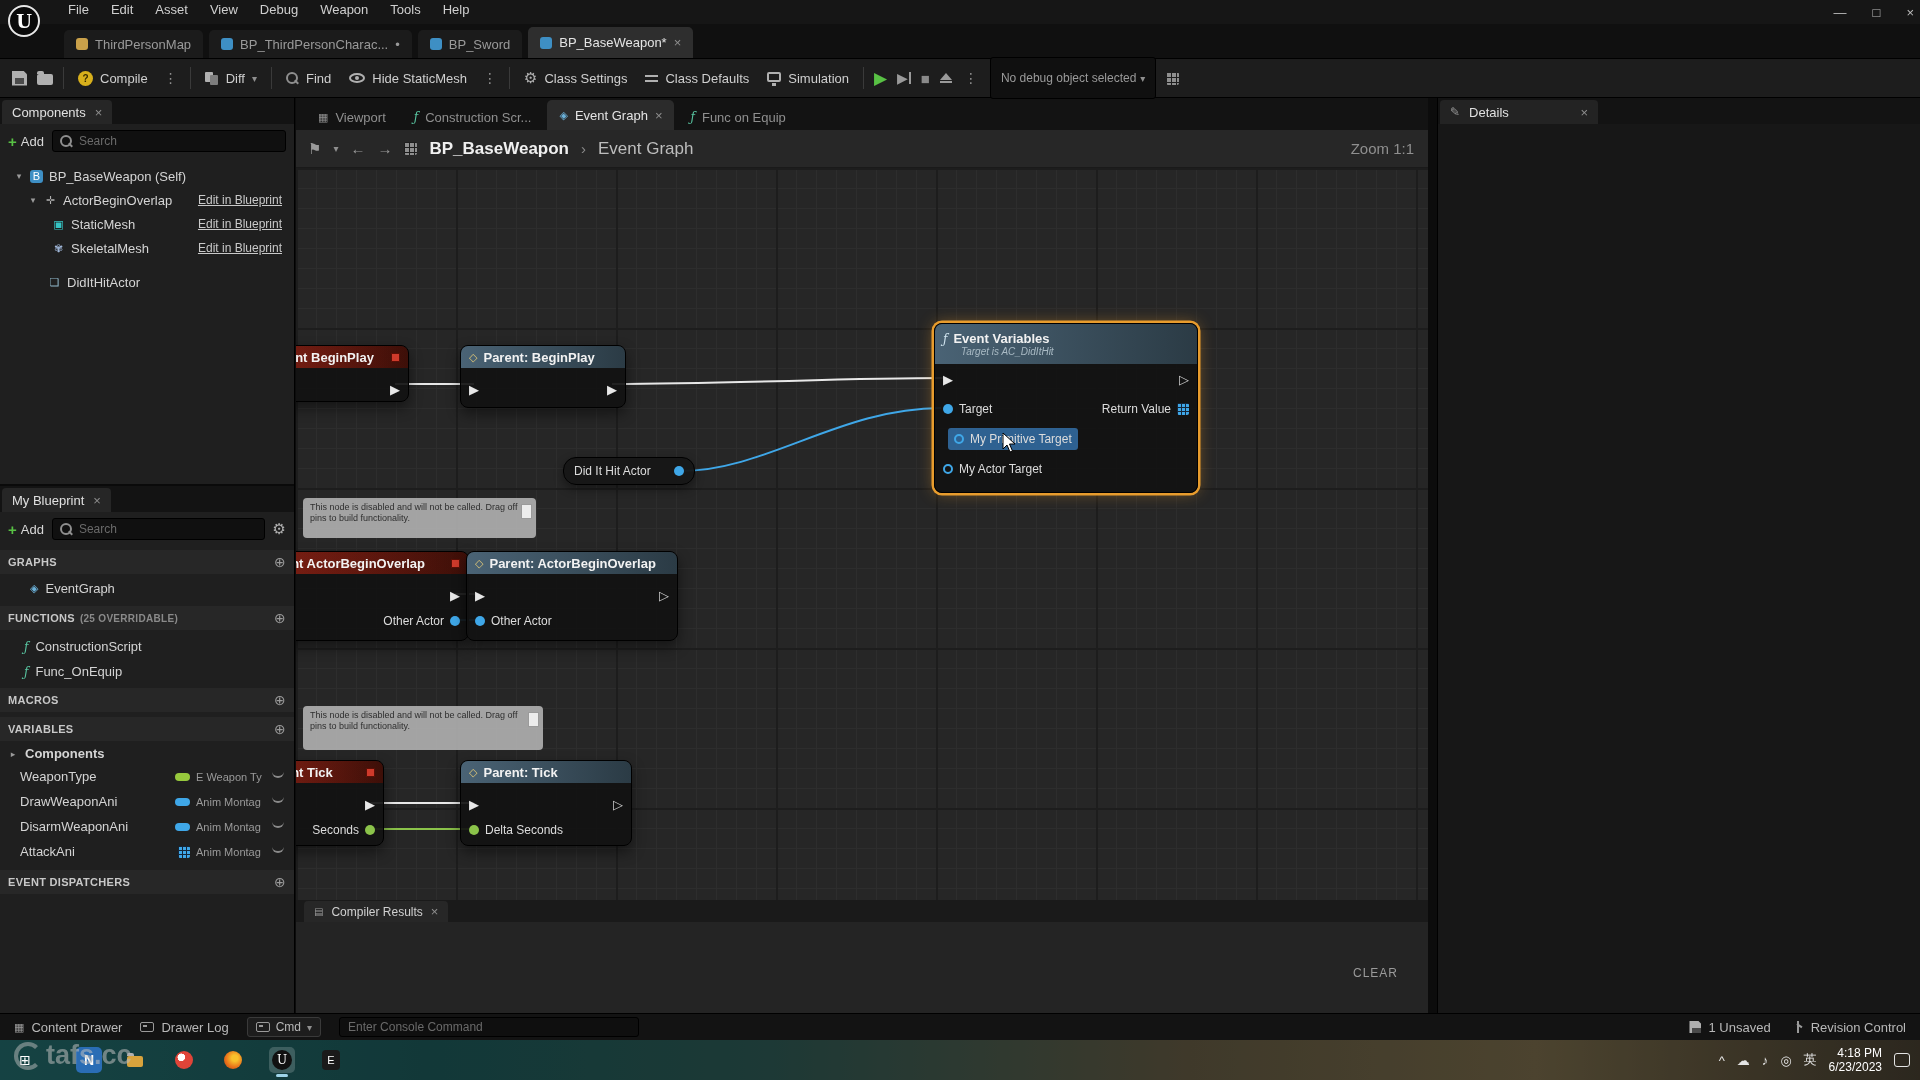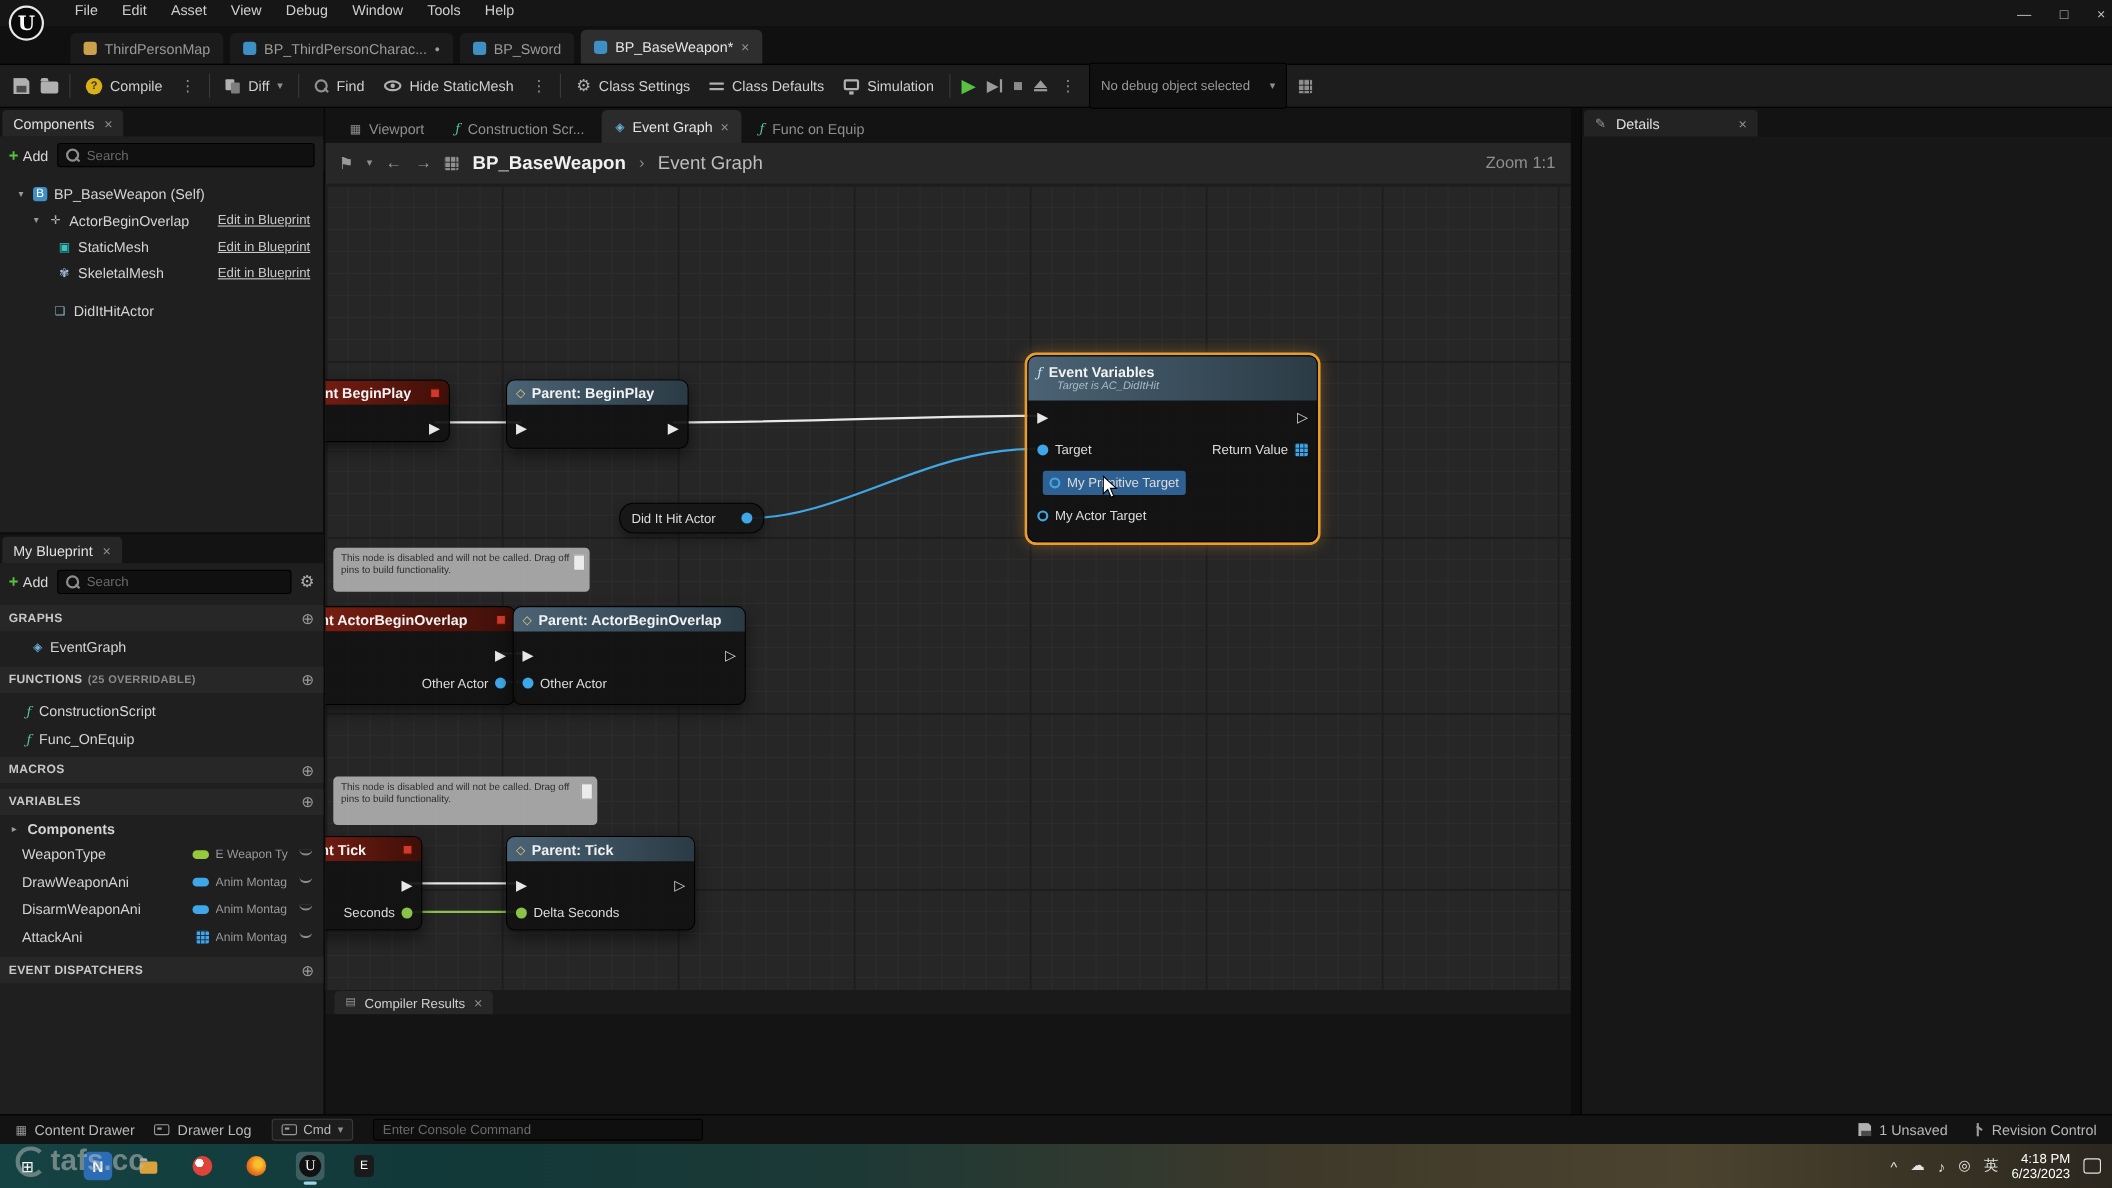--- a/index.html
+++ b/index.html
@@ -22,21 +22,21 @@
   .parent-class{position:absolute;right:10px;top:28px;display:flex;align-items:center;gap:8px;font-size:13px}
   .pc-label{color:#7d7d7d}.pc-value{color:#b9c3c9}
 
   
   .toolbar{position:absolute;left:0;top:58px;right:0;height:40px;background:#1d1d1d;border-top:1px solid #000;border-bottom:1px solid #000;
     display:flex;align-items:center;padding:0 12px;gap:10px;z-index:20}
   .tbtn{display:flex;align-items:center;gap:7px;color:#cfcfcf;padding:4px 4px}
   .tsep{width:1px;height:22px;background:#3a3a3a;flex:0 0 auto}
   .kebab{color:#8f8f8f;font-size:14px;padding:0 2px}
   .caret{color:#8f8f8f;font-size:10px}
-  .debug-select{display:flex;align-items:center;gap:18px;background:#101010;border:1px solid #000;border-radius:3px;height:42px;padding:12px 10px;color:#9a9a9a;font-size:12px}
+  .debug-select{display:flex;align-items:center;gap:4px;background:#101010;border:1px solid #000;border-radius:3px;height:42px;padding:12px 10px;color:#9a9a9a;font-size:12px}
 
   
   .i-floppy{width:15px;height:15px;background:#b0b0b0;clip-path:polygon(0 0,75% 0,100% 25%,100% 100%,0 100%);position:relative}
   .i-floppy::after{content:'';position:absolute;left:3px;top:7px;width:9px;height:6px;background:#4a4a4a}
   .i-folder{width:16px;height:11px;background:#b0b0b0;border-radius:2px;position:relative;margin-top:3px}
   .i-folder::before{content:'';position:absolute;left:0;top:-3px;width:7px;height:3px;background:#b0b0b0;border-radius:2px 2px 0 0}
   .badge-q{width:15px;height:15px;border-radius:50%;background:#d8b01c;color:#3a2d00;font-size:10px;font-weight:bold;display:flex;align-items:center;justify-content:center}
   .i-diff{width:14px;height:13px;position:relative}
   .i-diff::before,.i-diff::after{content:'';position:absolute;width:8px;height:10px;background:#b0b0b0;border-radius:1px}
   .i-diff::after{left:5px;top:3px;background:#7d7d7d}
@@ -178,21 +178,21 @@
 <body>
 
 <div class="screen">
 
   <div class="menubar">
     <span class="menu-item">File</span>
     <span class="menu-item">Edit</span>
     <span class="menu-item">Asset</span>
     <span class="menu-item">View</span>
     <span class="menu-item">Debug</span>
-    <span class="menu-item">Window</span>
+    <span class="menu-item">Weapon</span>
     <span class="menu-item">Tools</span>
     <span class="menu-item">Help</span>
     <div class="win-controls">
       <span>—</span>
       <span>□</span>
       <span>×</span>
     </div>
   </div>
   <div class="ue-logo">U</div>
 
@@ -608,20 +608,23 @@
       </div>
 
     </div>
 
     <div class="compiler-strip">
       <div class="compiler-tab">
         <span style="font-size:10px;color:#9a9a9a">▤</span>
         <span>Compiler Results</span>
         <span class="px">×</span>
       </div>
+    </div>
+    <div class="compiler-body">
+      <span class="clear-btn">CLEAR</span>
     </div>
   </div>
 
   <div class="details-col">
     <div class="details-head">
       <div class="details-tab">
         <span style="color:#9a9a9a;font-size:12px">✎</span>
         <span>Details</span>
         <span class="px">×</span>
       </div>

